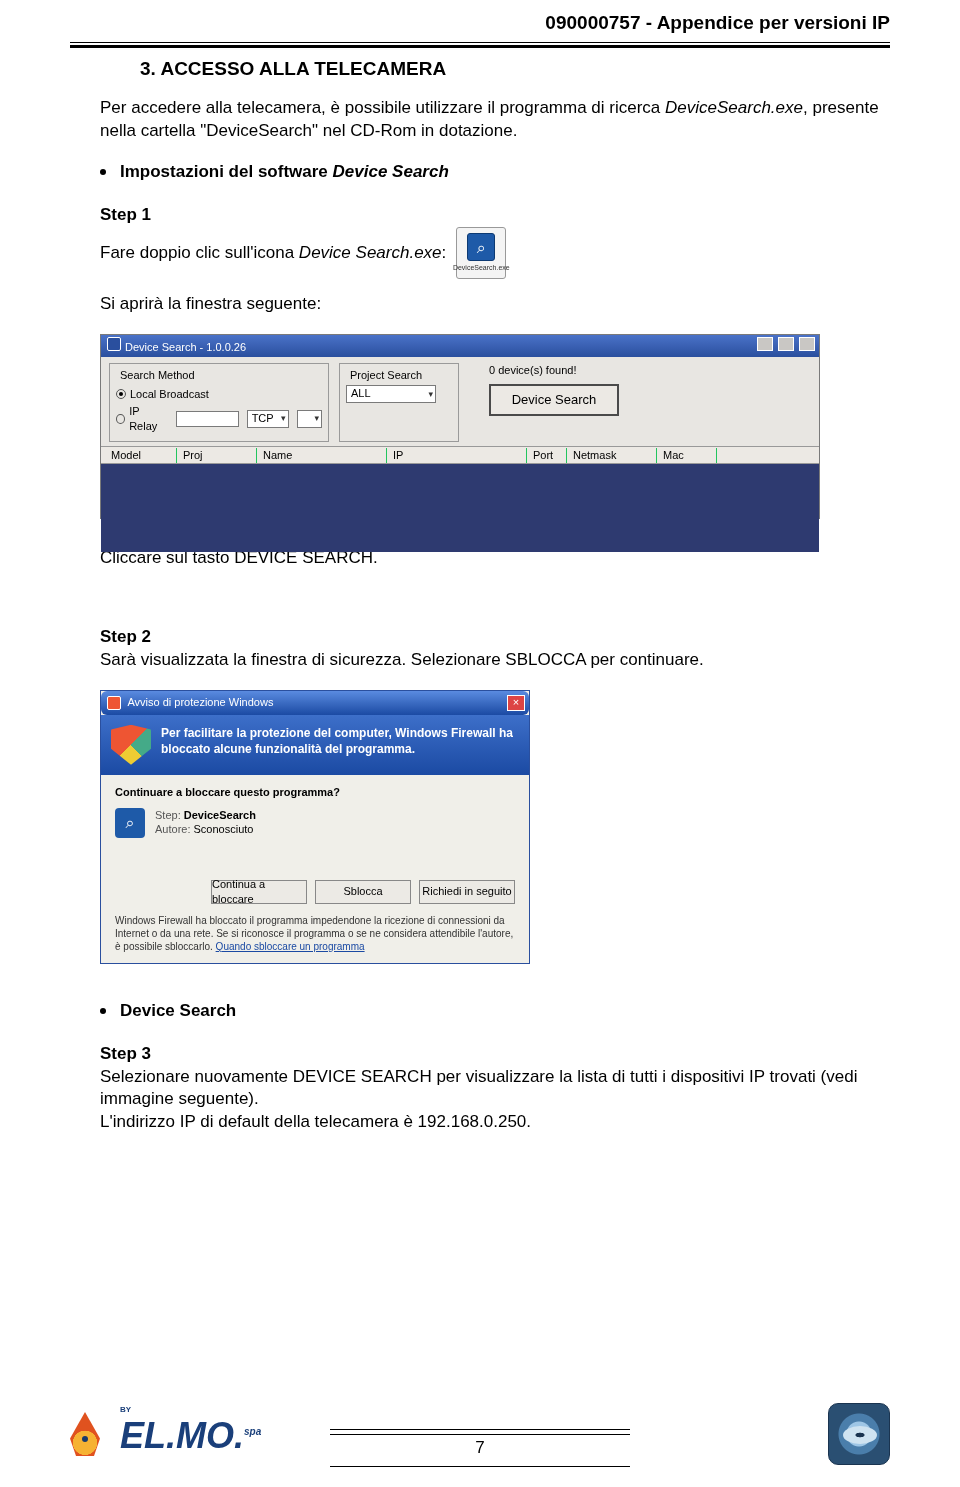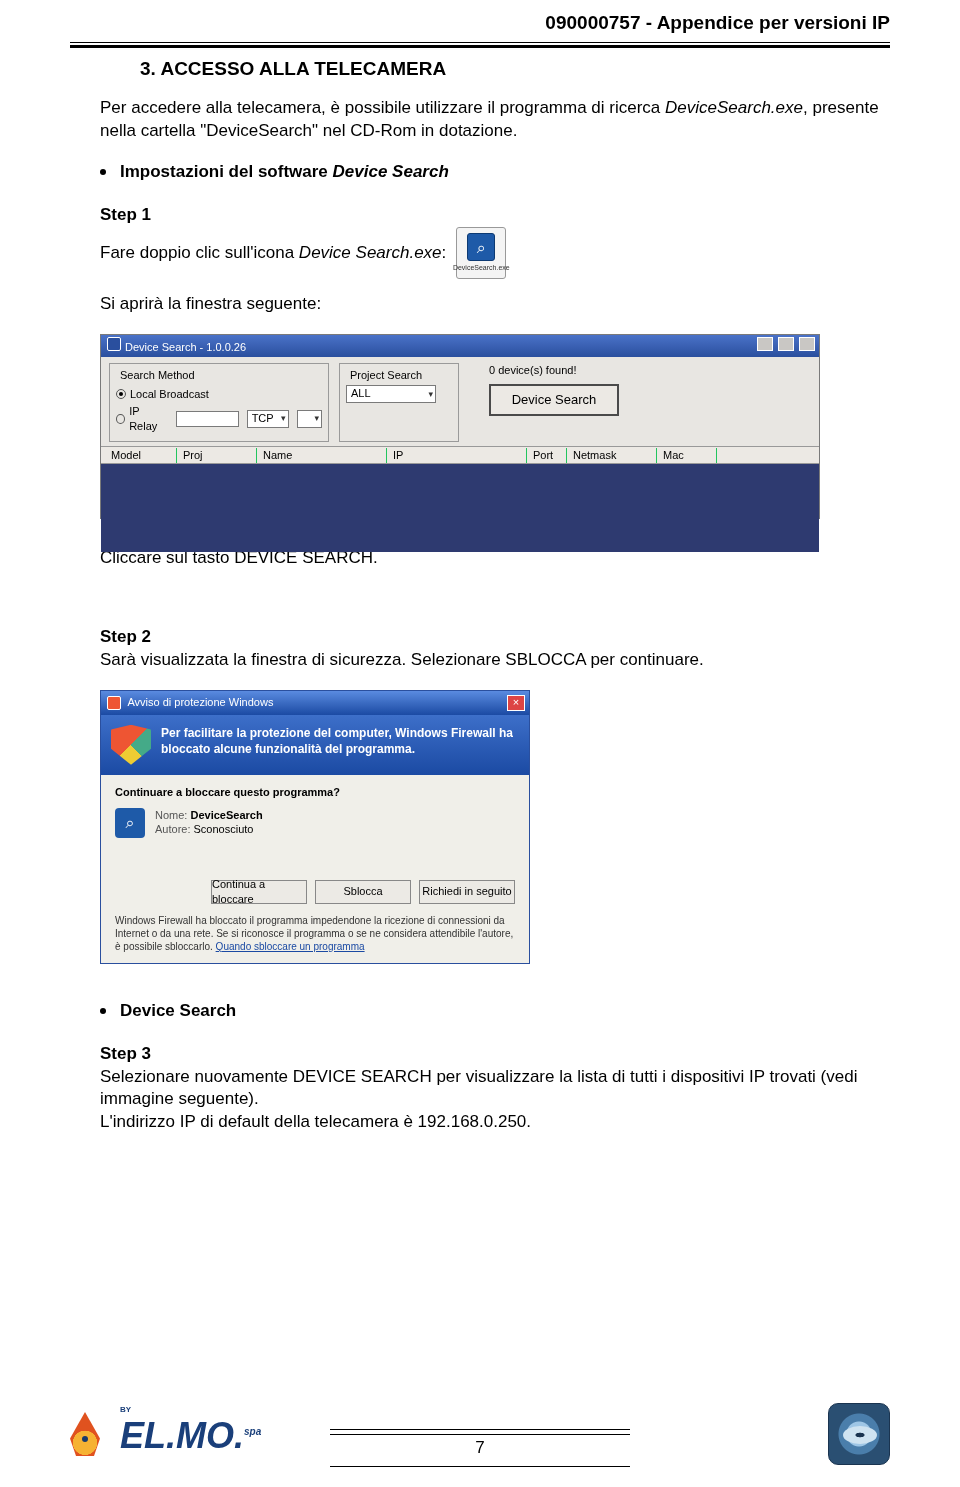--- a/index.html
+++ b/index.html
@@ -96,21 +96,21 @@
   
   .win-fw {
     width: 430px;
     border:1px solid #2a4f9e;
     background:#f0efe9;
     font-size:11px;
     margin: 18px 0 36px 0;
   }
   .fw-titlebar {
     height:24px; background:linear-gradient(#5a8be0,#1b4aa3); color:#fff;
-    display:flex; align-items:center; justify-content:space-between; padding:0 4px 0 6px;
+    display:flex; align-items:center; justify-content:space-between; padding:0 4px 0 6px;border-radius:6px;
   }
   .fw-titlebar .x { width:18px;height:16px;background:#d44;border:1px solid #fff;color:#fff;display:flex;align-items:center;justify-content:center;font-size:11px;}
   .fw-alert {
     display:flex; gap:10px; padding:10px; background:linear-gradient(#3d6fc9,#1b4aa3); color:#fff;
   }
   .shield {
     width:40px;height:40px;border-radius:6px;
     background:
       linear-gradient(135deg,#e53 0 50%, transparent 50%),
       linear-gradient(45deg,#ec3 0 50%, transparent 50%),
@@ -262,21 +262,21 @@
     </div>
     <div class="fw-alert">
       <div class="shield"></div>
       <div style="font-weight:bold;font-size:12px;">Per facilitare la protezione del computer, Windows Firewall ha bloccato alcune funzionalità del programma.</div>
     </div>
     <div class="fw-body">
       <div class="fw-q">Continuare a bloccare questo programma?</div>
       <div class="fw-info">
         <div class="fw-ico">⌕</div>
         <div>
-          <div><span class="fw-lbl">Nome:</span> <b>DeviceSearch</b></div>
+          <div><span class="fw-lbl">Step:</span> <b>DeviceSearch</b></div>
           <div><span class="fw-lbl">Autore:</span> <span>Sconosciuto</span></div>
         </div>
       </div>
       <div class="fw-btns">
         <div class="fw-btn">Continua a bloccare</div>
         <div class="fw-btn">Sblocca</div>
         <div class="fw-btn">Richiedi in seguito</div>
       </div>
       <div class="fw-note">
         <span>Windows Firewall ha bloccato il programma impedendone la ricezione di connessioni da Internet o da una rete. Se si riconosce il programma o se ne considera attendibile l'autore, è possibile sbloccarlo. </span><span class="lnk">Quando sbloccare un programma</span>

